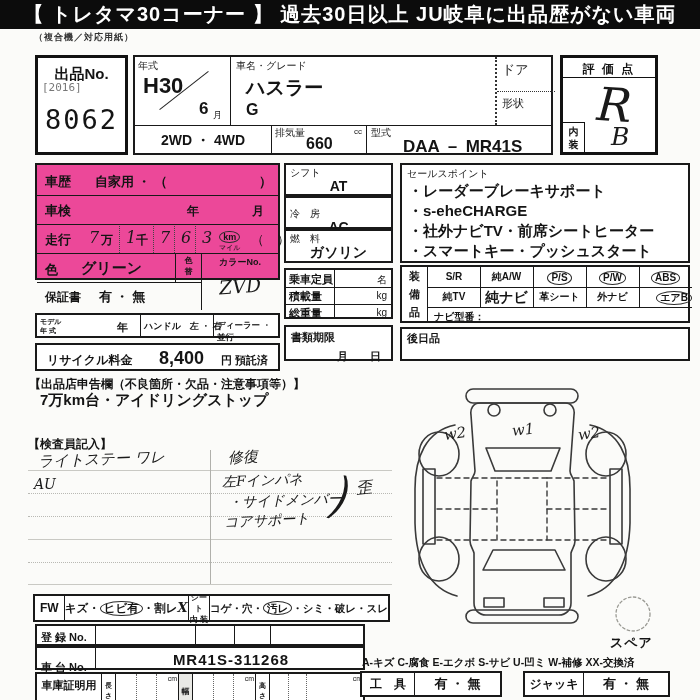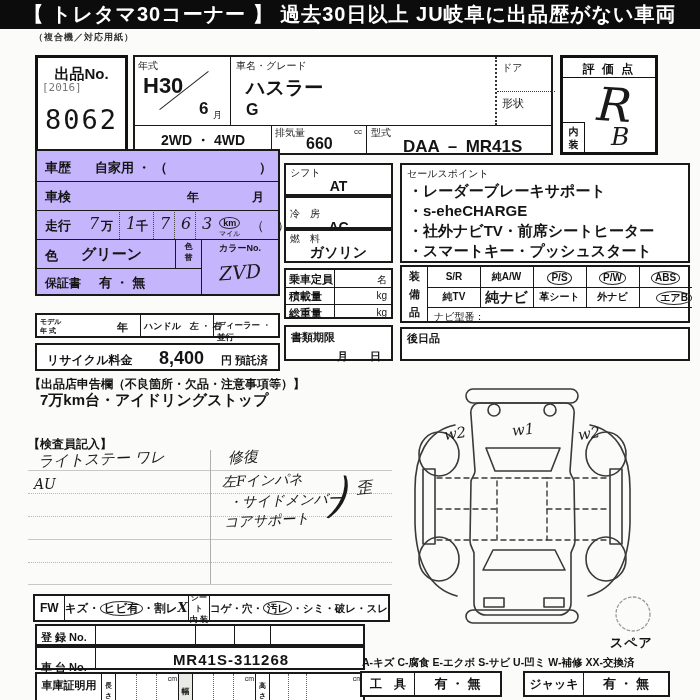--- a/index.html
+++ b/index.html
@@ -41,21 +41,21 @@
     <div class="abs" style="left:78px;top:52px;font-size:9px;">月</div>
   </div>
 
   <div class="abs" style="left:96px;top:0;width:264px;height:68px;">
     <div class="abs lbl" style="left:5px;top:2px;">車名・グレード</div>
     <div class="abs bold" style="left:15px;top:18px;font-size:19px;">ハスラー</div>
     <div class="abs bold" style="left:15px;top:44px;font-size:16px;">G</div>
   </div>
 
   <div class="abs" style="left:360px;top:0;width:60px;height:68px;border-left:2px dotted #333;">
-    <div class="abs lbl" style="left:5px;top:4px;font-size:10px;">ドア</div>
+    <div class="abs lbl" style="left:5px;top:4px;font-size:13px;">ドア</div>
     <div class="abs" style="left:0;top:34px;width:100%;height:0;border-top:1.5px dotted #333;"></div>
     <div class="abs lbl" style="left:5px;top:39px;font-size:11px;">形状</div>
   </div>
 
   <div class="abs" style="left:0;top:68px;width:137px;height:30px;border-right:1.5px solid #191919;text-align:center;font-size:14px;font-weight:bold;line-height:30px;">2WD ・ 4WD</div>
   <div class="abs" style="left:137px;top:68px;width:95px;height:30px;border-right:1.5px solid #191919;">
     <span class="abs lbl" style="left:3px;top:1px;">排気量</span>
     <span class="abs" style="right:4px;top:2px;font-size:8px;">cc</span>
     <span class="abs bold" style="left:34px;top:10px;font-size:16px;">660</span>
   </div>
@@ -69,21 +69,21 @@
   <div class="abs bold" style="left:0;top:3px;width:100%;text-align:center;font-size:12px;letter-spacing:2px;border-bottom:0;">評 価 点</div>
   <div class="abs" style="left:0;top:19px;width:100%;height:0;border-top:1.5px solid #111;"></div>
   <div class="abs hw" style="left:34px;top:20px;font-size:46px;transform:rotate(4deg);">R</div>
   <div class="abs" style="left:0;top:64px;width:22px;height:30px;border-top:1.5px solid #111;border-right:1.5px solid #111;font-size:10px;font-weight:bold;text-align:center;line-height:1.3;padding-top:2px;">
     <div>内</div>
     <div>装</div>
   </div>
   <div class="abs hw" style="left:48px;top:64px;font-size:25px;">B</div>
 </div>
 
-<div class="abs bd2" style="left:35px;top:149px;width:245px;height:147px;background:#c4b5fd;">
+<div class="abs bd2" style="left:35px;top:163px;width:245px;height:117px;background:#ec4899;">
   <div class="rowline" style="top:30px;width:100%;"></div>
   <div class="rowline" style="top:59px;width:100%;"></div>
   <div class="rowline" style="top:88px;width:100%;"></div>
   <div class="rowline" style="top:117px;width:164px;"></div>
 
   <div class="abs bold" style="left:8px;top:8px;font-size:13px;">車歴</div>
   <div class="abs bold" style="left:58px;top:8px;font-size:13px;">自家用 ・ （</div>
   <div class="abs bold" style="left:222px;top:8px;font-size:13px;">）</div>
 
   <div class="abs bold" style="left:8px;top:37px;font-size:13px;">車検</div>
@@ -175,21 +175,21 @@
   <div class="abs" style="left:26px;top:0;width:52px;height:20px;text-align:center;font-size:10px;font-weight:bold;line-height:20px;">S/R</div>
   <div class="abs" style="left:78px;top:0;width:53px;height:20px;text-align:center;font-size:10px;font-weight:bold;line-height:20px;">純A/W</div>
   <div class="abs" style="left:131px;top:0;width:53px;height:20px;text-align:center;line-height:18px;"><span class="circ" style="font-size:10px;font-weight:bold;">P/S</span></div>
   <div class="abs" style="left:184px;top:0;width:53px;height:20px;text-align:center;line-height:18px;"><span class="circ" style="font-size:10px;font-weight:bold;">P/W</span></div>
   <div class="abs" style="left:237px;top:0;width:53px;height:20px;text-align:center;line-height:18px;"><span class="circ" style="font-size:10px;font-weight:bold;">ABS</span></div>
   <div class="abs" style="left:26px;top:20px;width:52px;height:20px;text-align:center;font-size:10px;font-weight:bold;line-height:20px;">純TV</div>
   <div class="abs" style="left:78px;top:20px;width:53px;height:20px;text-align:center;font-size:14px;font-weight:bold;line-height:20px;">純ナビ</div>
   <div class="abs" style="left:131px;top:20px;width:53px;height:20px;text-align:center;font-size:10px;font-weight:bold;line-height:20px;">革シート</div>
   <div class="abs" style="left:184px;top:20px;width:53px;height:20px;text-align:center;font-size:10px;font-weight:bold;line-height:20px;">外ナビ</div>
   <div class="abs" style="left:237px;top:20px;width:53px;height:20px;text-align:right;line-height:18px;"><span class="circ" style="font-size:10px;font-weight:bold;">エアB</span></div>
-  <div class="abs" style="left:32px;top:43px;font-size:10px;font-weight:normal;">ナビ型番：</div>
+  <div class="abs" style="left:32px;top:43px;font-size:10px;font-weight:bold;">ナビ型番：</div>
 </div>
 <div class="abs bd2" style="left:400px;top:327px;width:290px;height:34px;background:#fff;">
   <div class="bold" style="margin:2px 0 0 5px;font-size:11px;">後日品</div>
 </div>
 
 <div class="abs bd2" style="left:35px;top:313px;width:245px;height:25px;background:#fff;">
   <div class="abs" style="left:103px;top:0;height:100%;border-left:1.5px solid #191919;"></div>
   <div class="abs" style="left:176px;top:0;height:100%;border-left:1.5px solid #191919;"></div>
   <div class="abs" style="left:3px;top:2px;font-size:7px;font-weight:bold;line-height:1.3;">
     <div>モデル</div>

